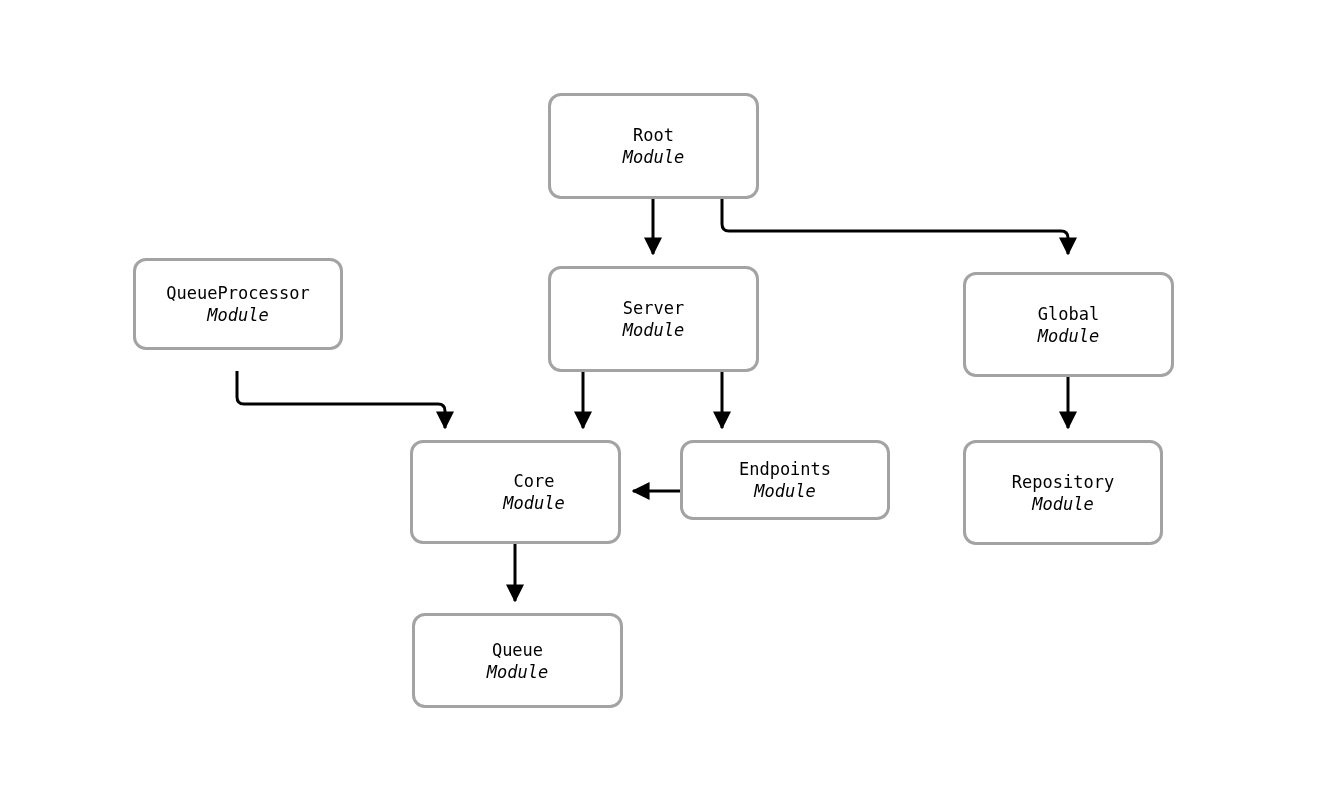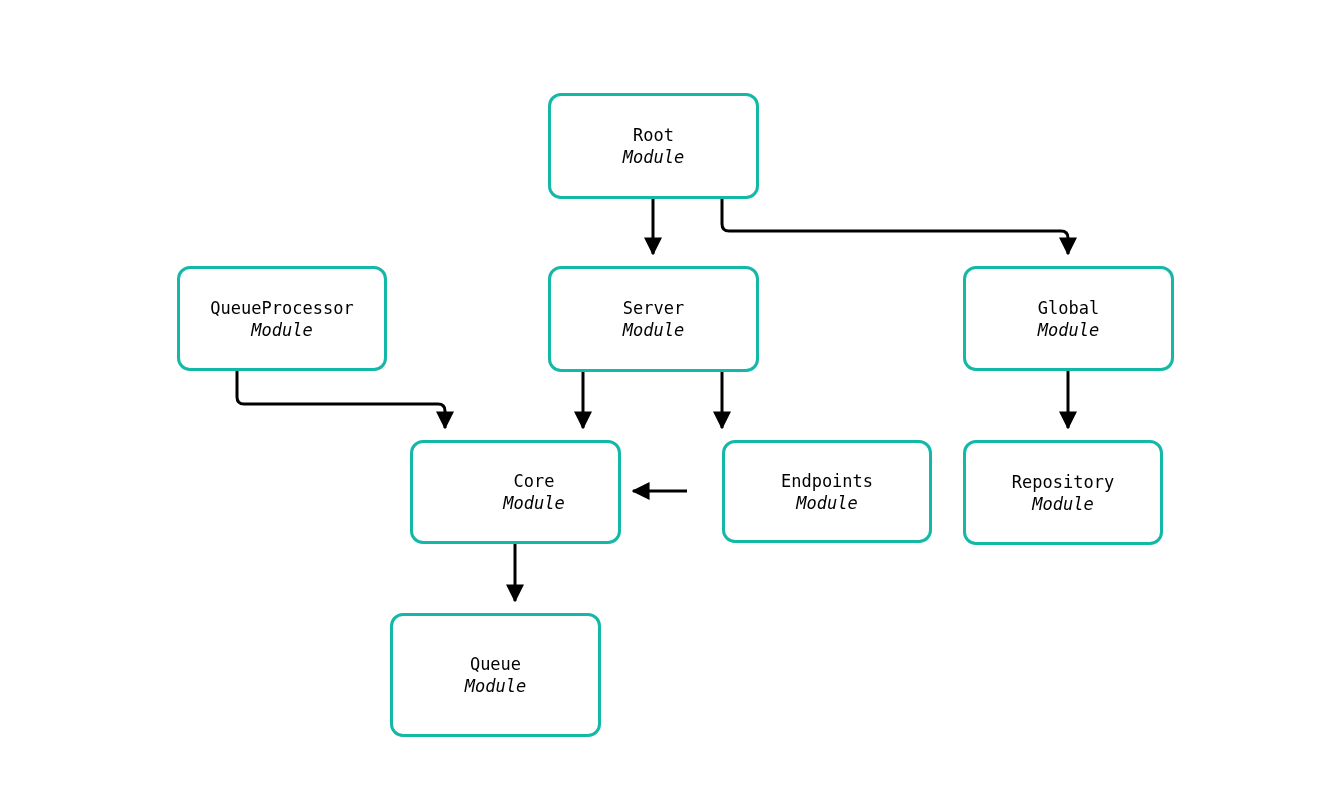--- a/index.html
+++ b/index.html
@@ -21,21 +21,21 @@
     left: 0;
     top: 0;
     width: 1337px;
     height: 809px;
     pointer-events: none;
   }
   .node {
     position: absolute;
     box-sizing: border-box;
     background: #ffffff;
-    border: 3px solid #14b8a6;
+    border: 3px solid #a3a3a3;
     border-radius: 13px;
     display: flex;
     flex-direction: column;
     align-items: center;
     justify-content: center;
     z-index: 2;
   }
   .node-label {
     font-family: "DejaVu Sans Mono", "Liberation Mono", monospace;
     font-size: 17px;
@@ -76,41 +76,41 @@
       <path d="M 1068 371 L 1068 428" marker-end="url(#arrow)"></path>
 
       <path d="M 515 544 L 515 601" marker-end="url(#arrow)"></path>
     </g>
   </svg>
 
   <div class="node" style="left:548px; top:93px; width:211px; height:106px;">
     <div class="node-label"><span>Root</span><span class="l2">Module</span></div>
   </div>
 
-  <div class="node" style="left:133px; top:266px; width:210px; height:105px;margin-left:44px;">
+  <div class="node" style="left:133px; top:258px; width:210px; height:92px;">
     <div class="node-label"><span>QueueProcessor</span><span class="l2">Module</span></div>
   </div>
 
   <div class="node" style="left:548px; top:266px; width:211px; height:106px;">
     <div class="node-label"><span>Server</span><span class="l2">Module</span></div>
   </div>
 
-  <div class="node" style="left:963px; top:266px; width:211px; height:105px;">
+  <div class="node" style="left:963px; top:272px; width:211px; height:105px;">
     <div class="node-label"><span>Global</span><span class="l2">Module</span></div>
   </div>
 
   <div class="node" style="left:410px; top:440px; width:211px; height:104px;padding-left:37px;">
     <div class="node-label"><span>Core</span><span class="l2">Module</span></div>
   </div>
 
-  <div class="node" style="left:722px; top:440px; width:210px; height:103px;">
+  <div class="node" style="left:680px; top:440px; width:210px; height:80px;">
     <div class="node-label"><span>Endpoints</span><span class="l2">Module</span></div>
   </div>
 
   <div class="node" style="left:963px; top:440px; width:200px; height:105px;">
     <div class="node-label"><span>Repository</span><span class="l2">Module</span></div>
   </div>
 
-  <div class="node" style="left:390px; top:613px; width:211px; height:124px;">
+  <div class="node" style="left:412px; top:613px; width:211px; height:95px;">
     <div class="node-label"><span>Queue</span><span class="l2">Module</span></div>
   </div>
 
 </div>
 
 </body></html>

